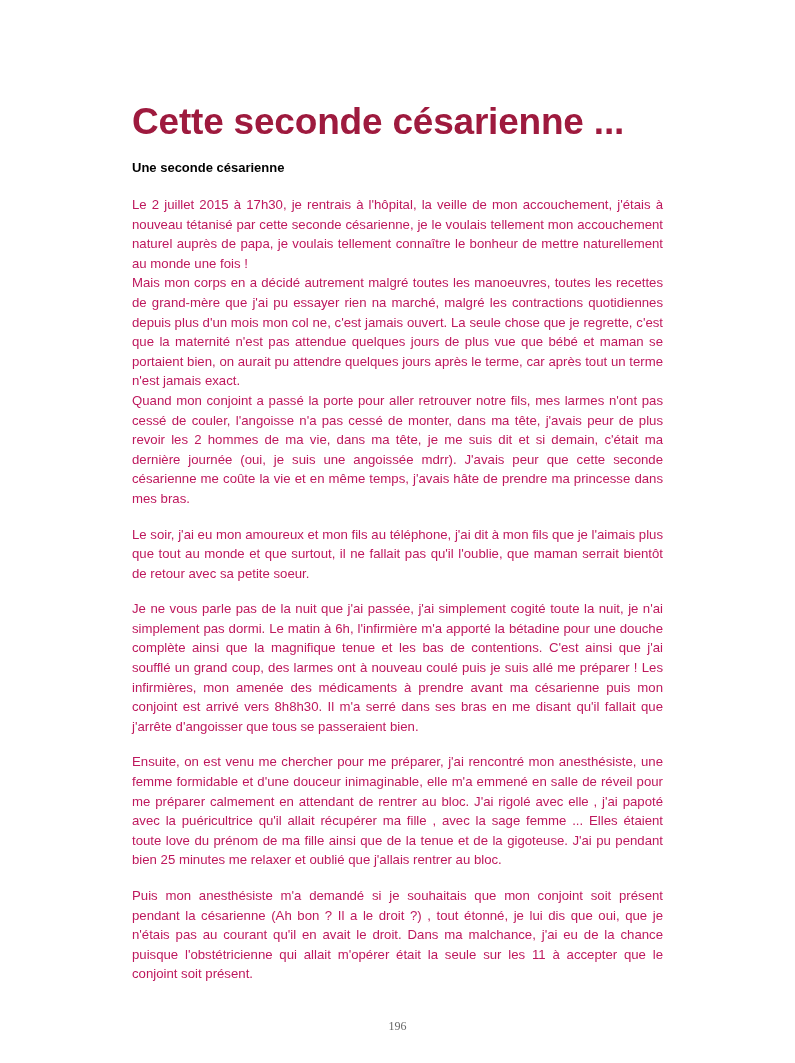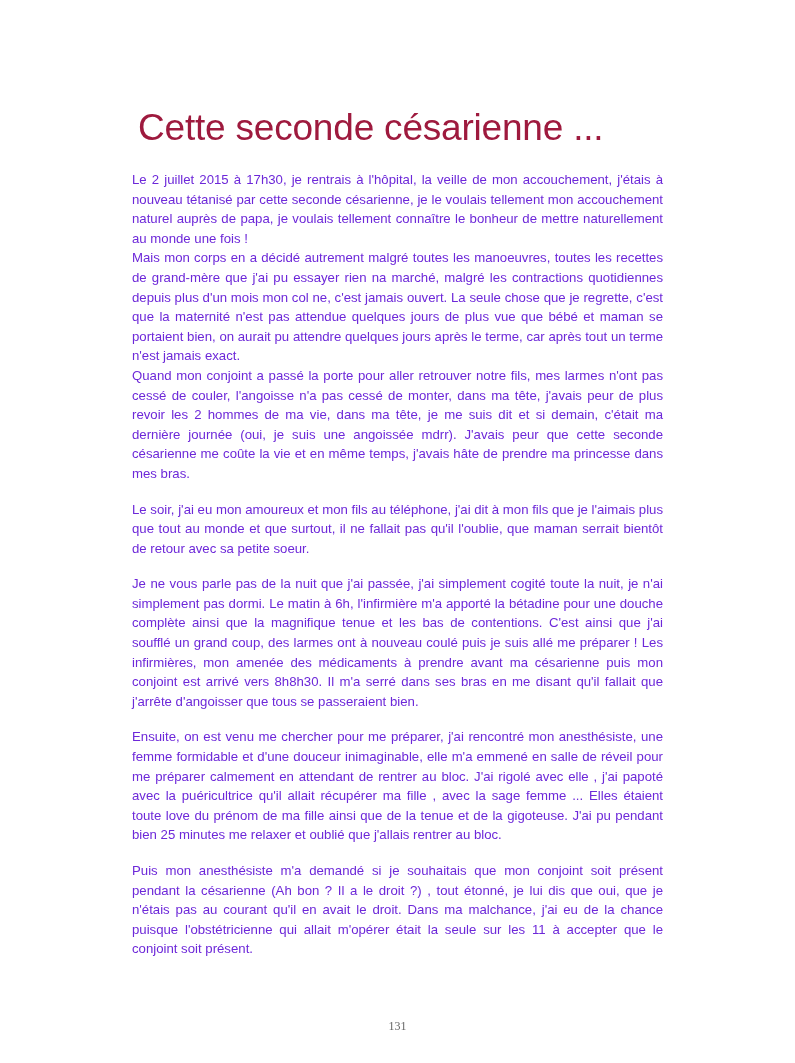--- a/index.html
+++ b/index.html
@@ -1,48 +1,49 @@
 <!DOCTYPE html>
 <html><head>
 <meta charset="utf-8">
 <style>
   html, body { margin: 0; padding: 0; background: #ffffff; }
   body { width: 795px; height: 1063px; position: relative; overflow: hidden; }
   .page { position: absolute; left: 132px; top: 98px; width: 531px; }
   .title {
     font-family: "Liberation Sans", sans-serif;
-    font-weight: normal; font-size: 37px; color: #9e1a3e;
-    margin: 6px; line-height: 48px; letter-spacing: -0.2px;
+    font-weight: bold; font-size: 37px; color: #9e1a3e;
+    margin: 0; line-height: 48px; letter-spacing: -0.2px;
   }
   .subtitle {
     font-family: "Liberation Sans", sans-serif;
     font-weight: bold; font-size: 13px; color: #000;
     margin: 13px 0 0 0; line-height: 18px;
   }
   .body { margin-top: 18px; }
   .para {
     font-family: "Liberation Sans", sans-serif;
-    font-size: 13.2px; color: #6d28d9; line-height: 19.6px;
+    font-size: 13.2px; color: #be185d; line-height: 19.6px;
     text-align: justify; margin: 0 0 0 0;
   }
   .gap { margin-top: 16px; }
   .page-number {
     position: absolute; left: 0; width: 795px; top: 1019px; text-align: center;
     font-family: "Liberation Serif", serif; font-size: 12px; color: #666;
   }
 </style>
 </head>
 <body>
 
 <div class="page">
   <h1 class="title">Cette seconde césarienne ...</h1>
+  <h2 class="subtitle">Une seconde césarienne</h2>
   <div class="body">
     <p class="para">Le 2 juillet 2015 à 17h30, je rentrais à l'hôpital, la veille de mon accouchement, j'étais à nouveau tétanisé par cette seconde césarienne, je le voulais tellement mon accouchement naturel auprès de papa, je voulais tellement connaître le bonheur de mettre naturellement au monde une fois !</p>
     <p class="para">Mais mon corps en a décidé autrement malgré toutes les manoeuvres, toutes les recettes de grand-mère que j'ai pu essayer rien na marché, malgré les contractions quotidiennes depuis plus d'un mois mon col ne, c'est jamais ouvert. La seule chose que je regrette, c'est que la maternité n'est pas attendue quelques jours de plus vue que bébé et maman se portaient bien, on aurait pu attendre quelques jours après le terme, car après tout un terme n'est jamais exact.</p>
     <p class="para">Quand mon conjoint a passé la porte pour aller retrouver notre fils, mes larmes n'ont pas cessé de couler, l'angoisse n'a pas cessé de monter, dans ma tête, j'avais peur de plus revoir les 2 hommes de ma vie, dans ma tête, je me suis dit et si demain, c'était ma dernière journée (oui, je suis une angoissée mdrr). J'avais peur que cette seconde césarienne me coûte la vie et en même temps, j'avais hâte de prendre ma princesse dans mes bras.</p>
     <p class="para gap">Le soir, j'ai eu mon amoureux et mon fils au téléphone, j'ai dit à mon fils que je l'aimais plus que tout au monde et que surtout, il ne fallait pas qu'il l'oublie, que maman serrait bientôt de retour avec sa petite soeur.</p>
     <p class="para gap">Je ne vous parle pas de la nuit que j'ai passée, j'ai simplement cogité toute la nuit, je n'ai simplement pas dormi. Le matin à 6h, l'infirmière m'a apporté la bétadine pour une douche complète ainsi que la magnifique tenue et les bas de contentions. C'est ainsi que j'ai soufflé un grand coup, des larmes ont à nouveau coulé puis je suis allé me préparer ! Les infirmières, mon amenée des médicaments à prendre avant ma césarienne puis mon conjoint est arrivé vers 8h8h30. Il m'a serré dans ses bras en me disant qu'il fallait que j'arrête d'angoisser que tous se passeraient bien.</p>
     <p class="para gap">Ensuite, on est venu me chercher pour me préparer, j'ai rencontré mon anesthésiste, une femme formidable et d'une douceur inimaginable, elle m'a emmené en salle de réveil pour me préparer calmement en attendant de rentrer au bloc. J'ai rigolé avec elle , j'ai papoté avec la puéricultrice qu'il allait récupérer ma fille , avec la sage femme ... Elles étaient toute love du prénom de ma fille ainsi que de la tenue et de la gigoteuse. J'ai pu pendant bien 25 minutes me relaxer et oublié que j'allais rentrer au bloc.</p>
     <p class="para gap">Puis mon anesthésiste m'a demandé si je souhaitais que mon conjoint soit présent pendant la césarienne (Ah bon ? Il a le droit ?) , tout étonné, je lui dis que oui, que je n'étais pas au courant qu'il en avait le droit. Dans ma malchance, j'ai eu de la chance puisque l'obstétricienne qui allait m'opérer était la seule sur les 11 à accepter que le conjoint soit présent.</p>
   </div>
 </div>
 
-<div class="page-number">131</div>
+<div class="page-number">196</div>
 
 </body></html>

